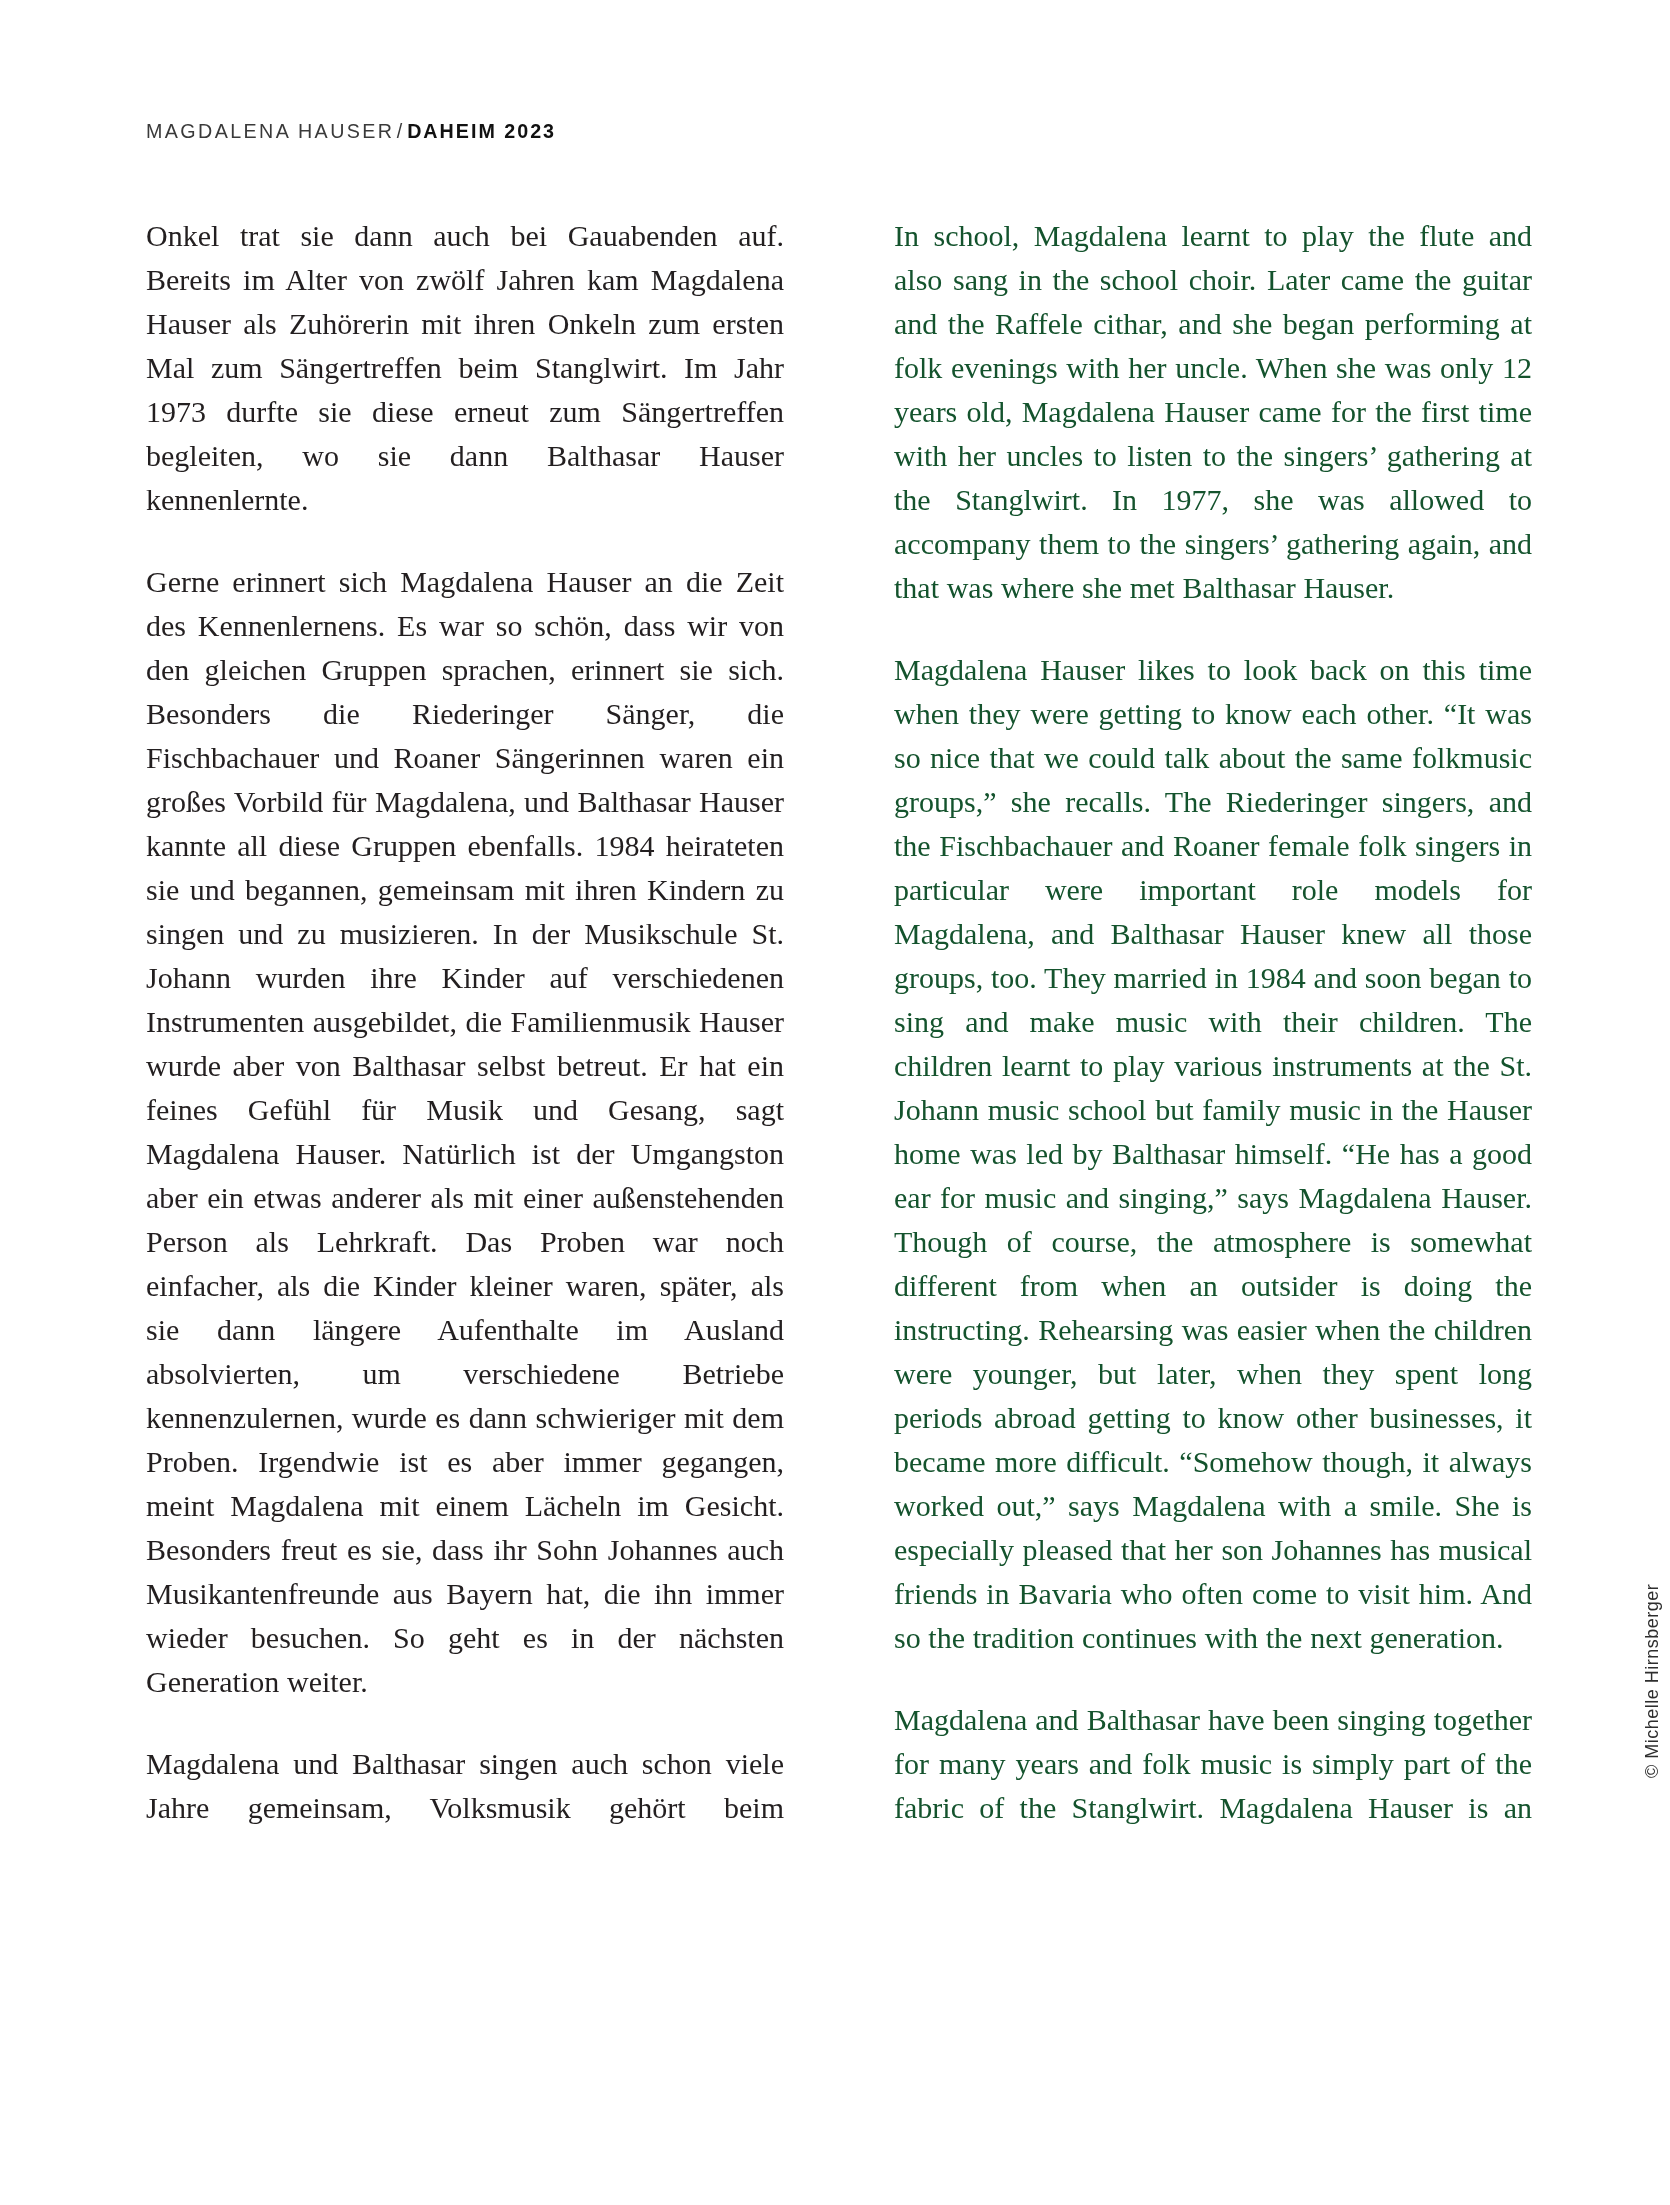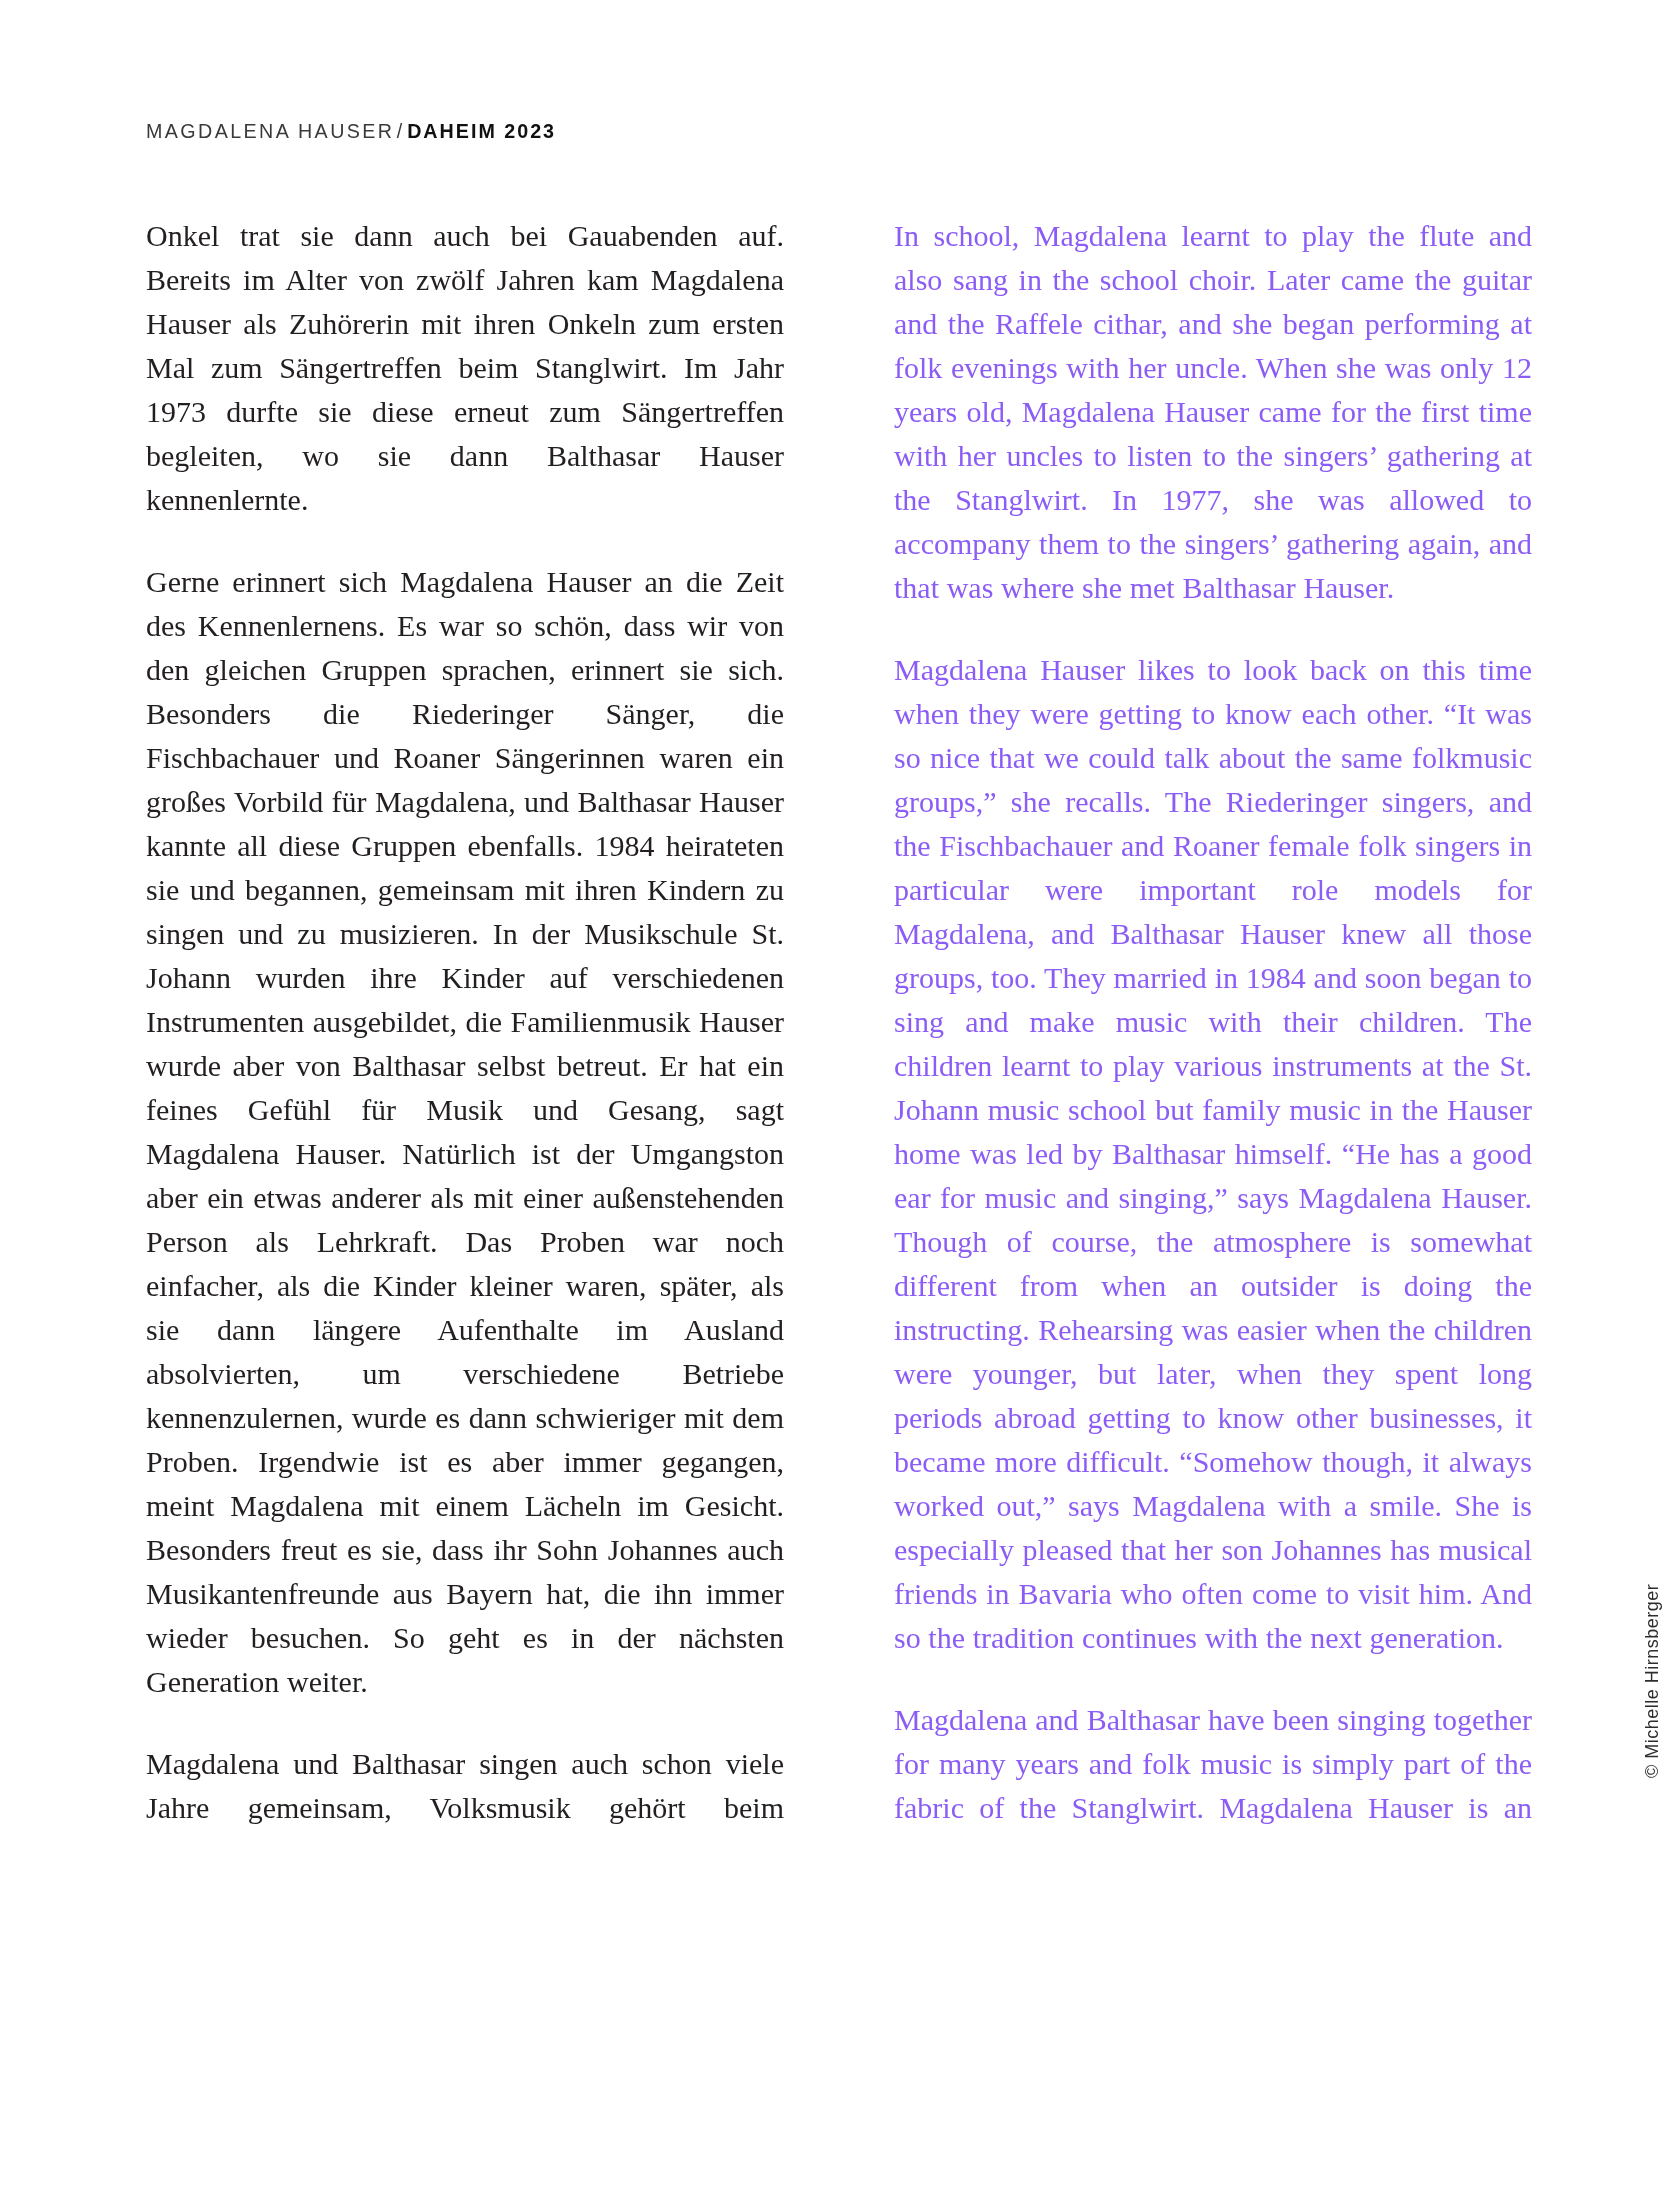--- a/index.html
+++ b/index.html
@@ -68,21 +68,21 @@
     text-justify: inter-word;
     font-size: 30px;
     line-height: 44px;
     hyphens: manual;
     -webkit-hyphens: manual;
     word-spacing: 0.2px;
   }
   .col p:last-child { margin-bottom: 0; }
 
   .col-de p { color: #231f20; }
-  .col-en p { color: #8b5cf6; }
+  .col-en p { color: #14532d; }
 
   
   .photo-credit {
     position: absolute;
     right: 28px;
     top: 1778px;
     transform-origin: 100% 0%;
     transform: rotate(90deg) translate(0, -100%);
     white-space: nowrap;
     font-family: "Liberation Sans", "DejaVu Sans", sans-serif;

